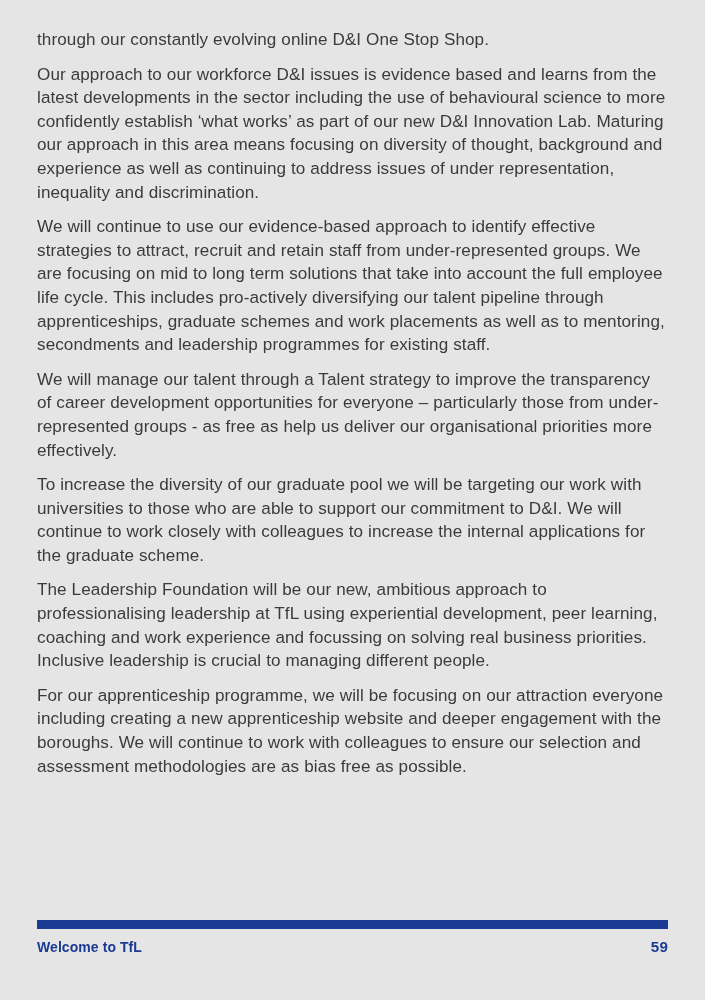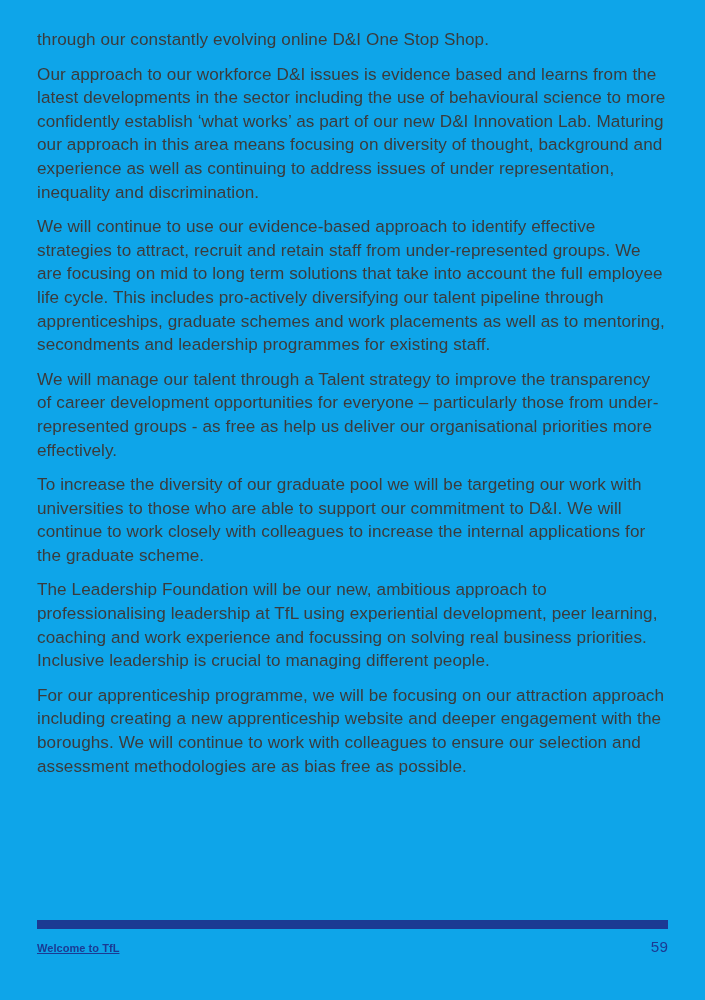--- a/index.html
+++ b/index.html
@@ -14,21 +14,21 @@
     font-family: "Liberation Sans", "DejaVu Sans", sans-serif;
     -webkit-font-smoothing: antialiased;
     overflow: hidden;
   }
 
   .page {
     position: relative;
     box-sizing: border-box;
     width: 705px;
     height: 1000px;
-    background: #0ea5e9;
+    background: #e5e5e5;
     padding: 0;
   }
 
   .content {
     position: absolute;
     left: 37px;
     top: 28px;
     width: 630px;
   }
 
@@ -69,49 +69,48 @@
     position: absolute;
     left: 0;
     top: 17px;
     width: 631px;
     display: flex;
     align-items: baseline;
     justify-content: space-between;
   }
 
   .footer-label {
-    font-size: 11px;
+    font-size: 14px;
     font-weight: bold;
     color: #1b3a93;
     letter-spacing: 0.005em;
     line-height: 20px;
-    text-decoration: underline;
   }
 
   .footer-page {
     font-size: 15.2px;
-    font-weight: normal;
+    font-weight: bold;
     color: #1b3a93;
     letter-spacing: 0.01em;
     line-height: 20px;
   }
 </style>
 </head>
 <body>
 
 <div class="page">
 
   <div class="content">
     <p class="para">through our constantly evolving online D&amp;I One Stop Shop.</p>
     <p class="para">Our approach to our workforce D&amp;I issues is evidence based and learns from the latest developments in the sector including the use of behavioural science to more confidently establish ‘what works’ as part of our new D&amp;I Innovation Lab. Maturing our approach in this area means focusing on diversity of thought, background and experience as well as continuing to address issues of under representation, inequality and discrimination.</p>
     <p class="para">We will continue to use our evidence-based approach to identify effective strategies to attract, recruit and retain staff from under-represented groups. We are focusing on mid to long term solutions that take into account the full employee life cycle. This includes pro-actively diversifying our talent pipeline through apprenticeships, graduate schemes and work placements as well as to mentoring, secondments and leadership programmes for existing staff.</p>
     <p class="para">We will manage our talent through a Talent strategy to improve the transparency of career development opportunities for everyone – particularly those from under-represented groups - as free as help us deliver our organisational priorities more effectively.</p>
     <p class="para">To increase the diversity of our graduate pool we will be targeting our work with universities to those who are able to support our commitment to D&amp;I. We will continue to work closely with colleagues to increase the internal applications for the graduate scheme.</p>
     <p class="para">The Leadership Foundation will be our new, ambitious approach to professionalising leadership at TfL using experiential development, peer learning, coaching and work experience and focussing on solving real business priorities. Inclusive leadership is crucial to managing different people.</p>
-    <p class="para">For our apprenticeship programme, we will be focusing on our attraction approach including creating a new apprenticeship website and deeper engagement with the boroughs. We will continue to work with colleagues to ensure our selection and assessment methodologies are as bias free as possible.</p>
+    <p class="para">For our apprenticeship programme, we will be focusing on our attraction everyone including creating a new apprenticeship website and deeper engagement with the boroughs. We will continue to work with colleagues to ensure our selection and assessment methodologies are as bias free as possible.</p>
   </div>
 
   <div class="footer">
     <div class="footer-rule"></div>
     <div class="footer-row">
       <span class="footer-label">Welcome to TfL</span>
       <span class="footer-page">59</span>
     </div>
   </div>
 

